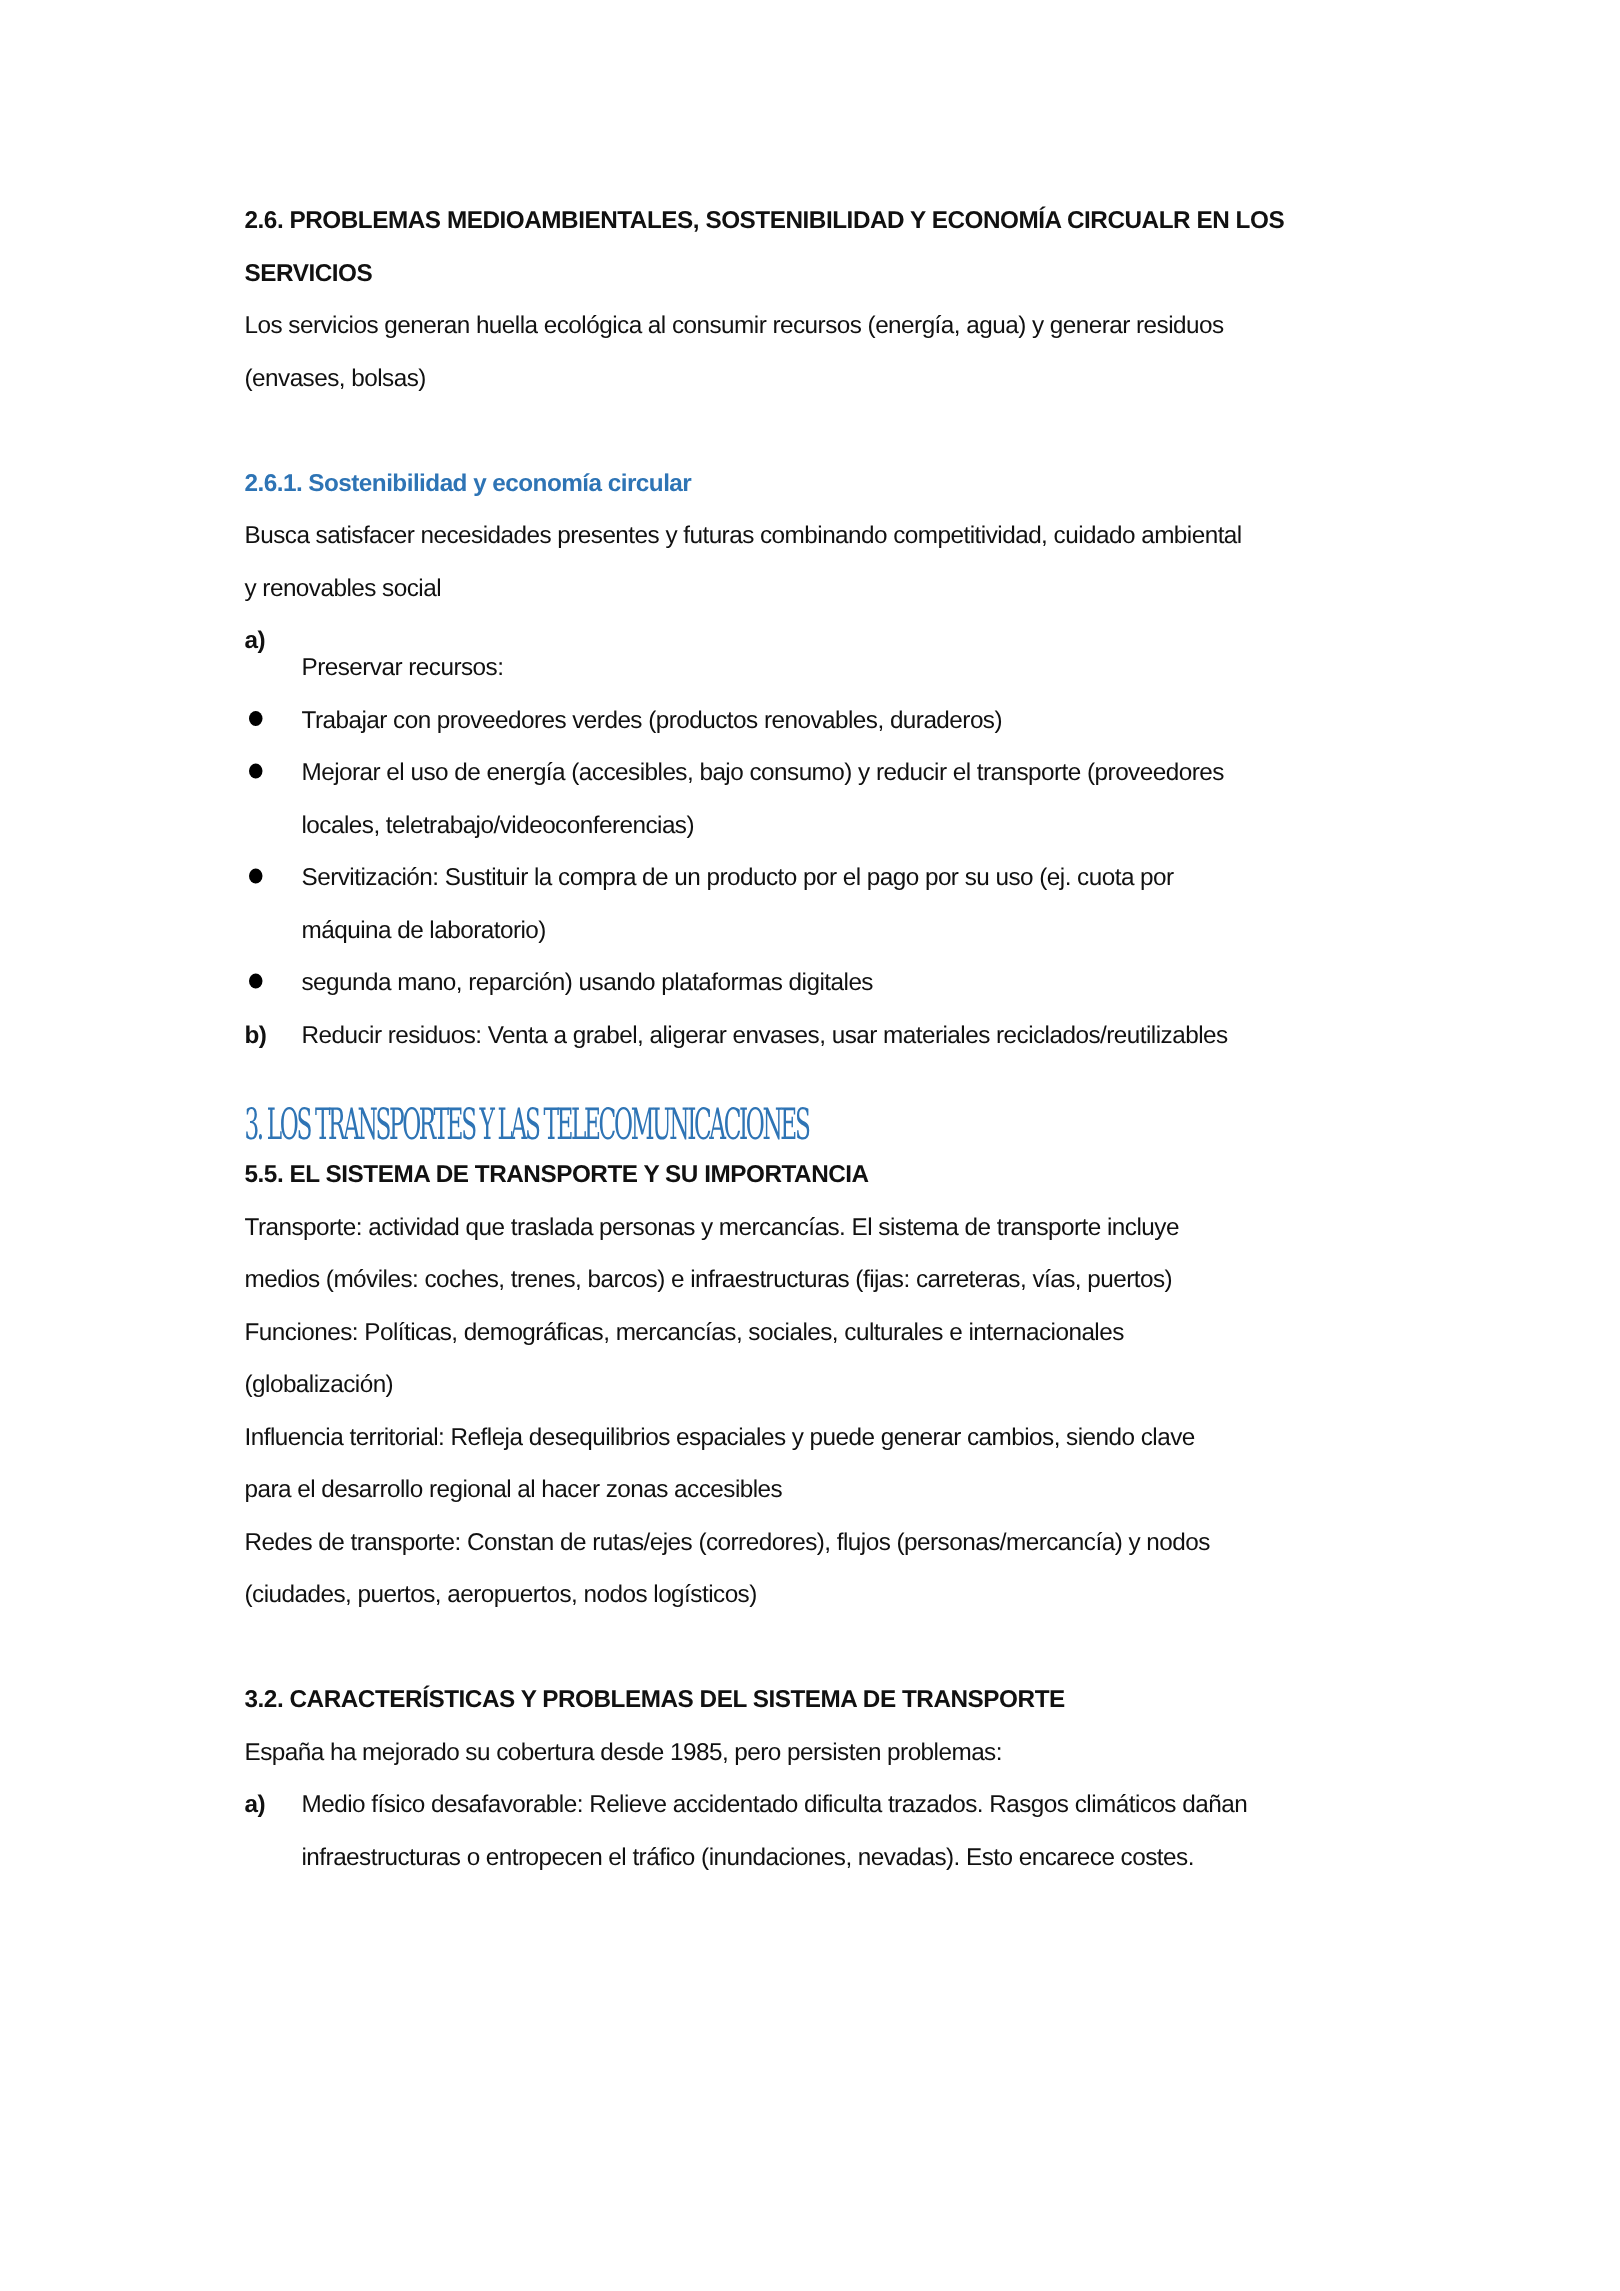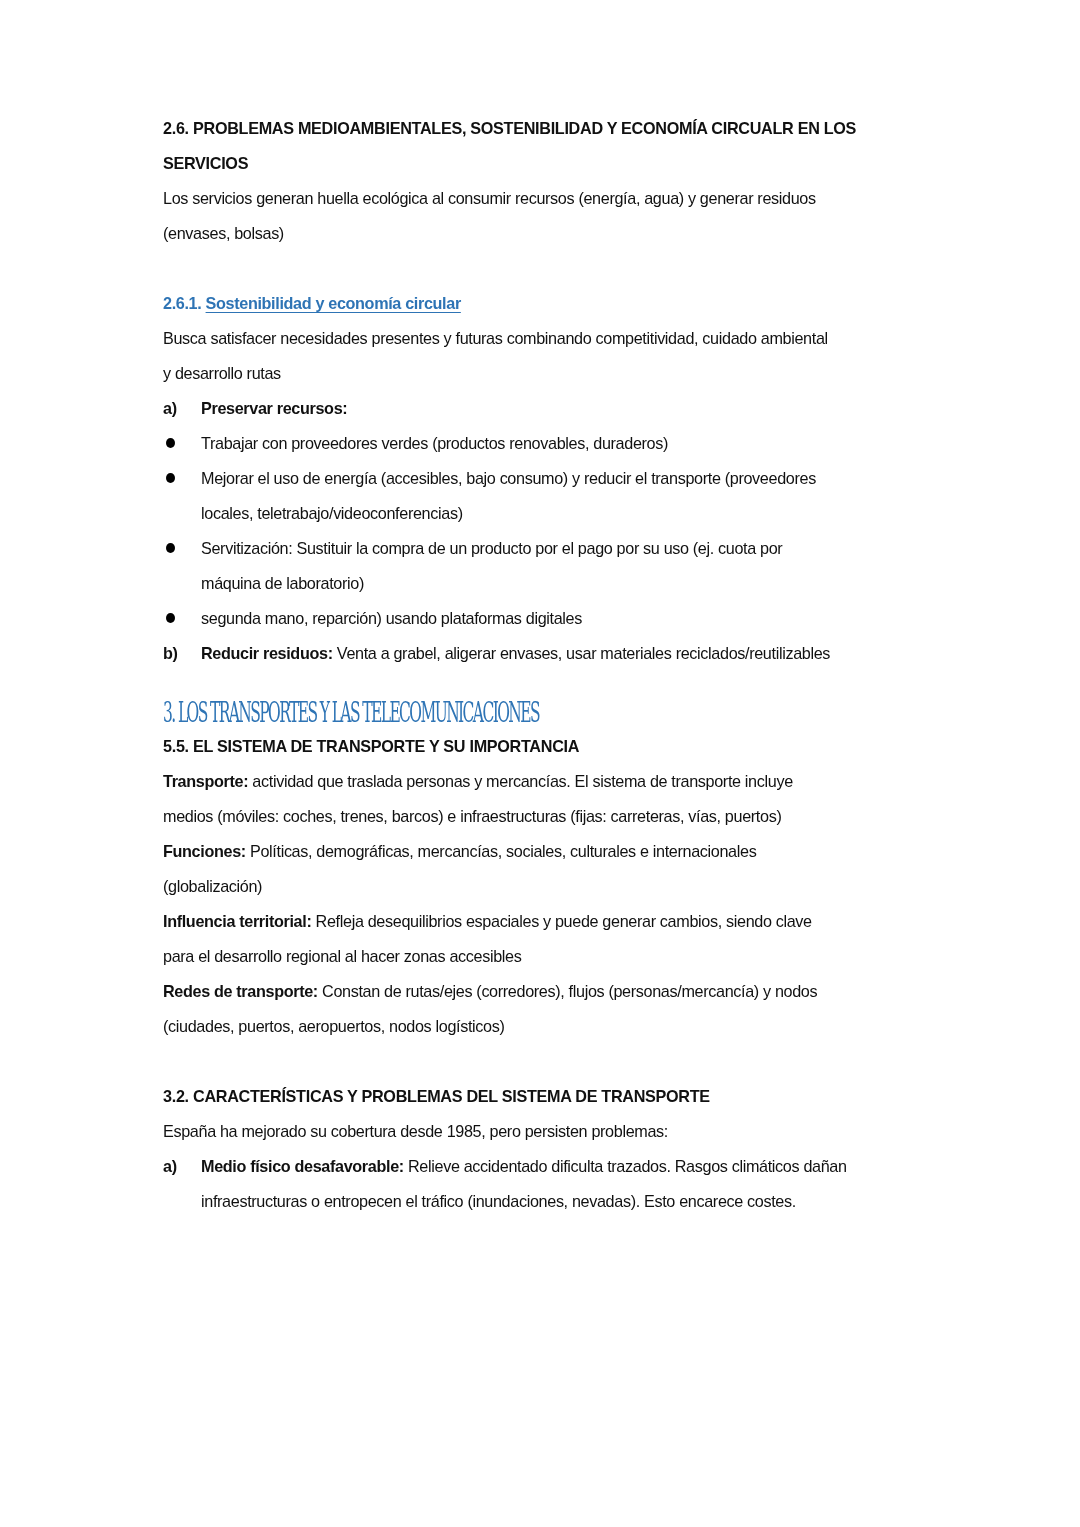--- a/index.html
+++ b/index.html
@@ -11,46 +11,45 @@
       width: 1080px;
       height: 1527px;
       position: relative;
       overflow: hidden;
       font-family: "Liberation Sans", "DejaVu Sans", sans-serif;
       color: #111111;
     }
     .page {
       position: absolute;
       left: 163px;
-      top: 111px;
+      top: 130px;
       width: 760px;
       font-size: 16.2px;
       letter-spacing: -0.35px;
     }
     .line {
       line-height: 35px;
       height: 35px;
       white-space: nowrap;
     }
-    .bold { font-weight: bold; }
+    .bold { font-weight: normal; margin-top: 18px; }
     .h2 {
       font-weight: bold;
       font-size: 16.2px;
       line-height: 35px;
       letter-spacing: -0.3px;
     }
     .gap { height: 35px; }
     .sub-h {
       color: #2e74b5;
       font-weight: bold;
       line-height: 35px;
       height: 35px;
     }
     .sub-h .link {
-      text-decoration: underline;
       text-underline-offset: 3px;
     }
     .item {
       display: flex;
       align-items: flex-start;
     }
     .marker {
       width: 38px;
       flex: 0 0 38px;
       line-height: 35px;
@@ -96,21 +95,21 @@
   <div class="line">Los servicios generan huella ecológica al consumir recursos (energía, agua) y generar residuos</div>
   <div class="line">(envases, bolsas)</div>
 
   <div class="gap"></div>
 
   <div class="sub-h">
     <span>2.6.1.</span>
     <span class="link">Sostenibilidad y economía circular</span>
   </div>
   <div class="line">Busca satisfacer necesidades presentes y futuras combinando competitividad, cuidado ambiental</div>
-  <div class="line">y desarrollo rutas</div>
+  <div class="line">y renovables social</div>
 
   <div class="item">
     <span class="marker letter">a)</span>
     <span class="item-body bold">Preservar recursos:</span>
   </div>
 
   <div class="item">
     <span class="marker"><span class="bullet-dot"></span></span>
     <div class="item-body">
       <div class="line">Trabajar con proveedores verdes (productos renovables, duraderos)</div>

